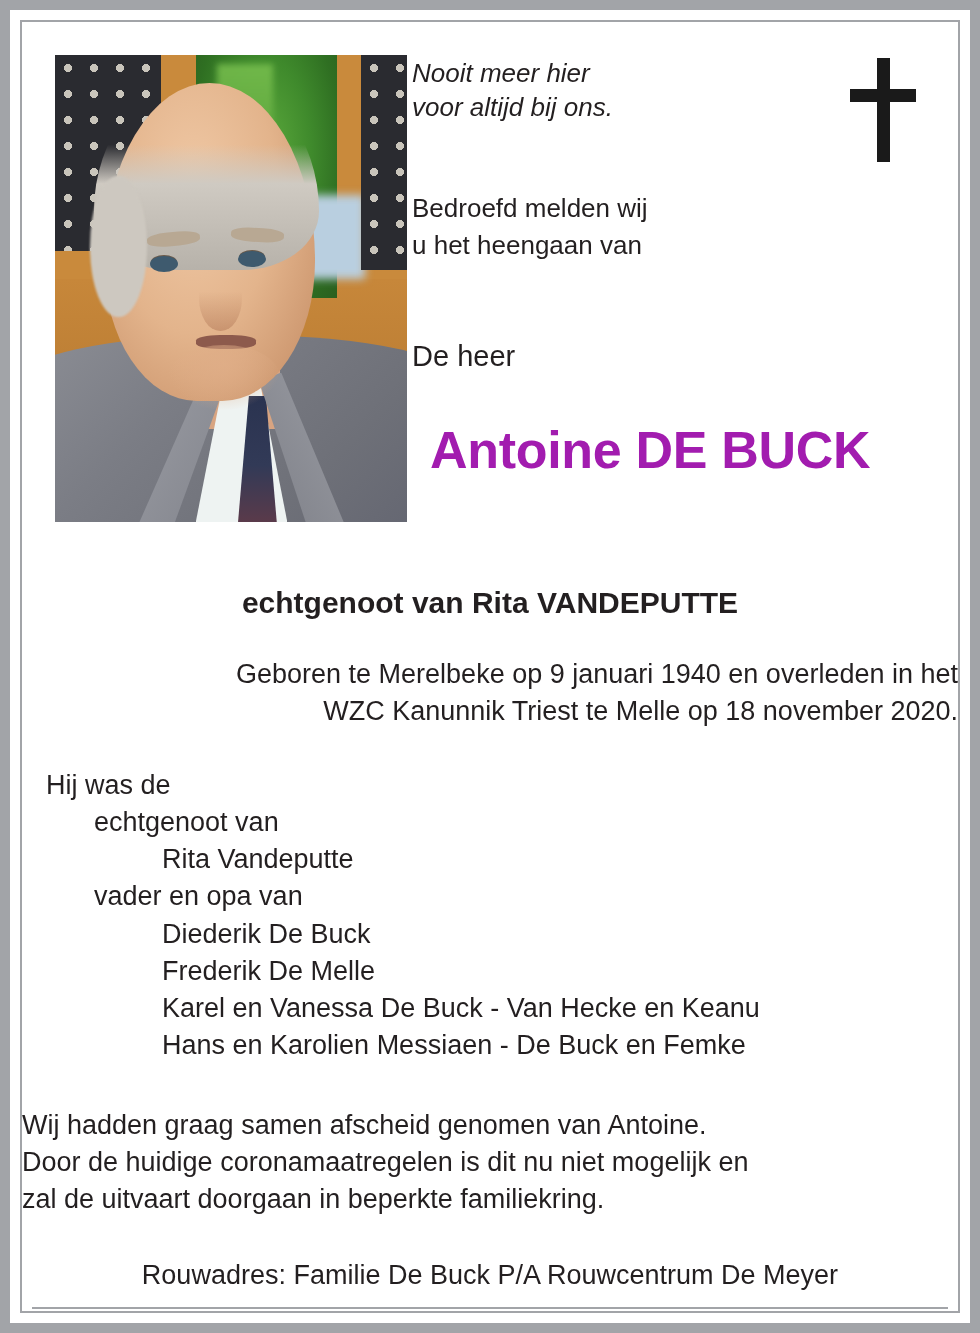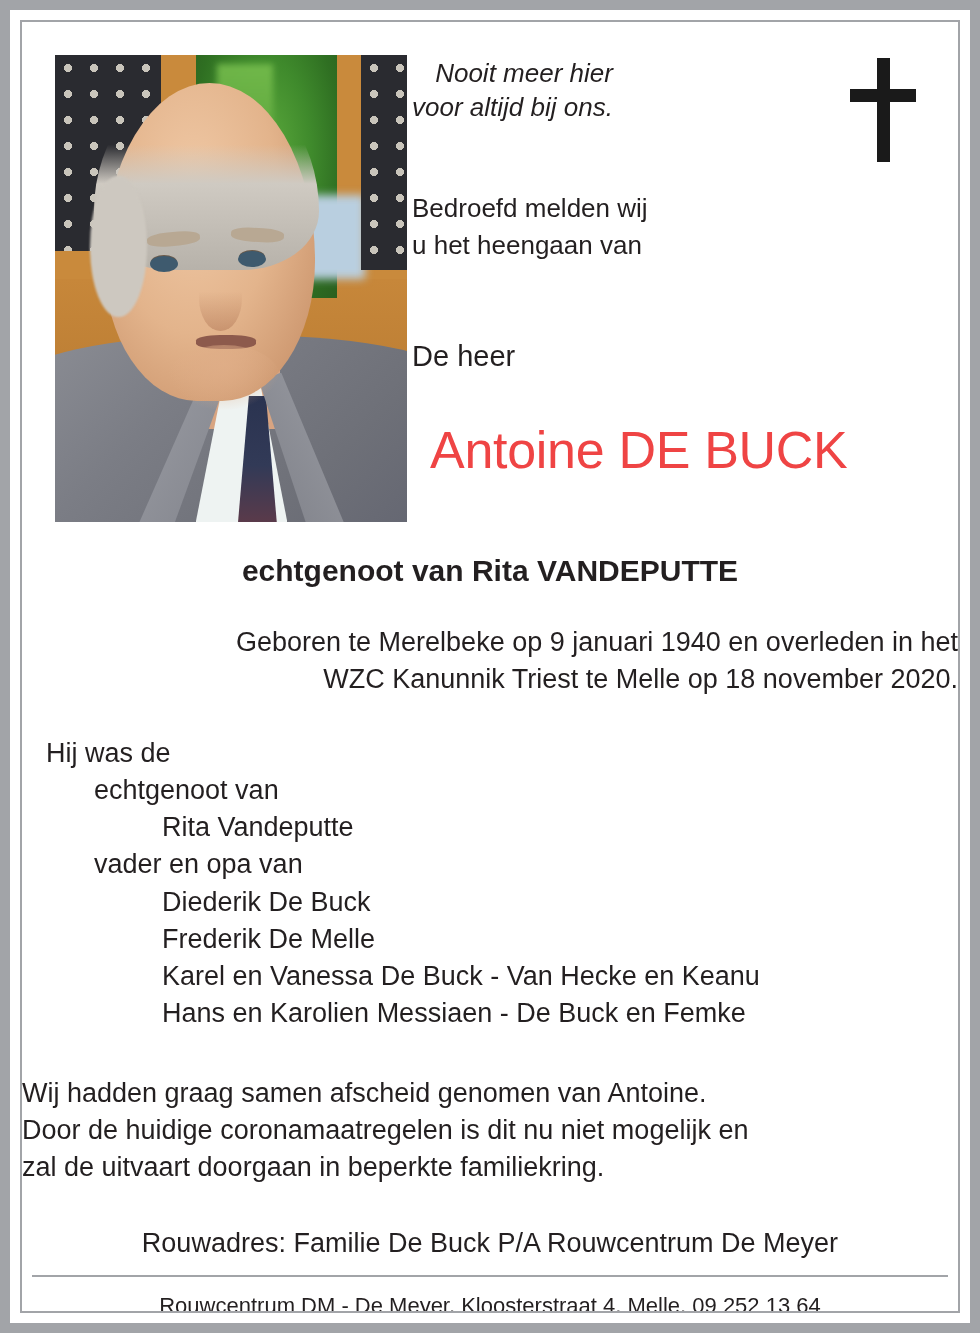--- a/index.html
+++ b/index.html
@@ -182,21 +182,20 @@
 
   .quote {
     position: absolute;
     left: 0;
     top: 34px;
     font-style: italic;
     font-size: 26px;
     line-height: 1.32;
     color: #231f20;
     white-space: pre-line;
-    text-align: right;
   }
 
   .cross {
     position: absolute;
     right: 42px;
     top: 36px;
     width: 66px;
     height: 104px;
   }
   .cross .bar-v {
@@ -230,34 +229,34 @@
     left: 0;
     top: 318px;
     font-size: 29px;
   }
 
   .deceased-name {
     position: absolute;
     left: 18px;
     top: 398px;
     font-size: 52px;
-    font-weight: normal;
+    font-weight: bold;
     letter-spacing: -0.3px;
     font-stretch: condensed;
-    color: #ef4444;
+    color: #a21caf;
     white-space: nowrap;
     text-align: right;
   }
 
   
   .spouse-line {
     text-align: center;
     font-size: 30px;
     font-weight: bold;
-    margin-top: 32px;
+    margin-top: 64px;
   }
 
   .dates-block {
     text-align: right;
     font-size: 27px;
     line-height: 1.38;
     margin-top: 36px;
     white-space: pre-line;
   }
 

